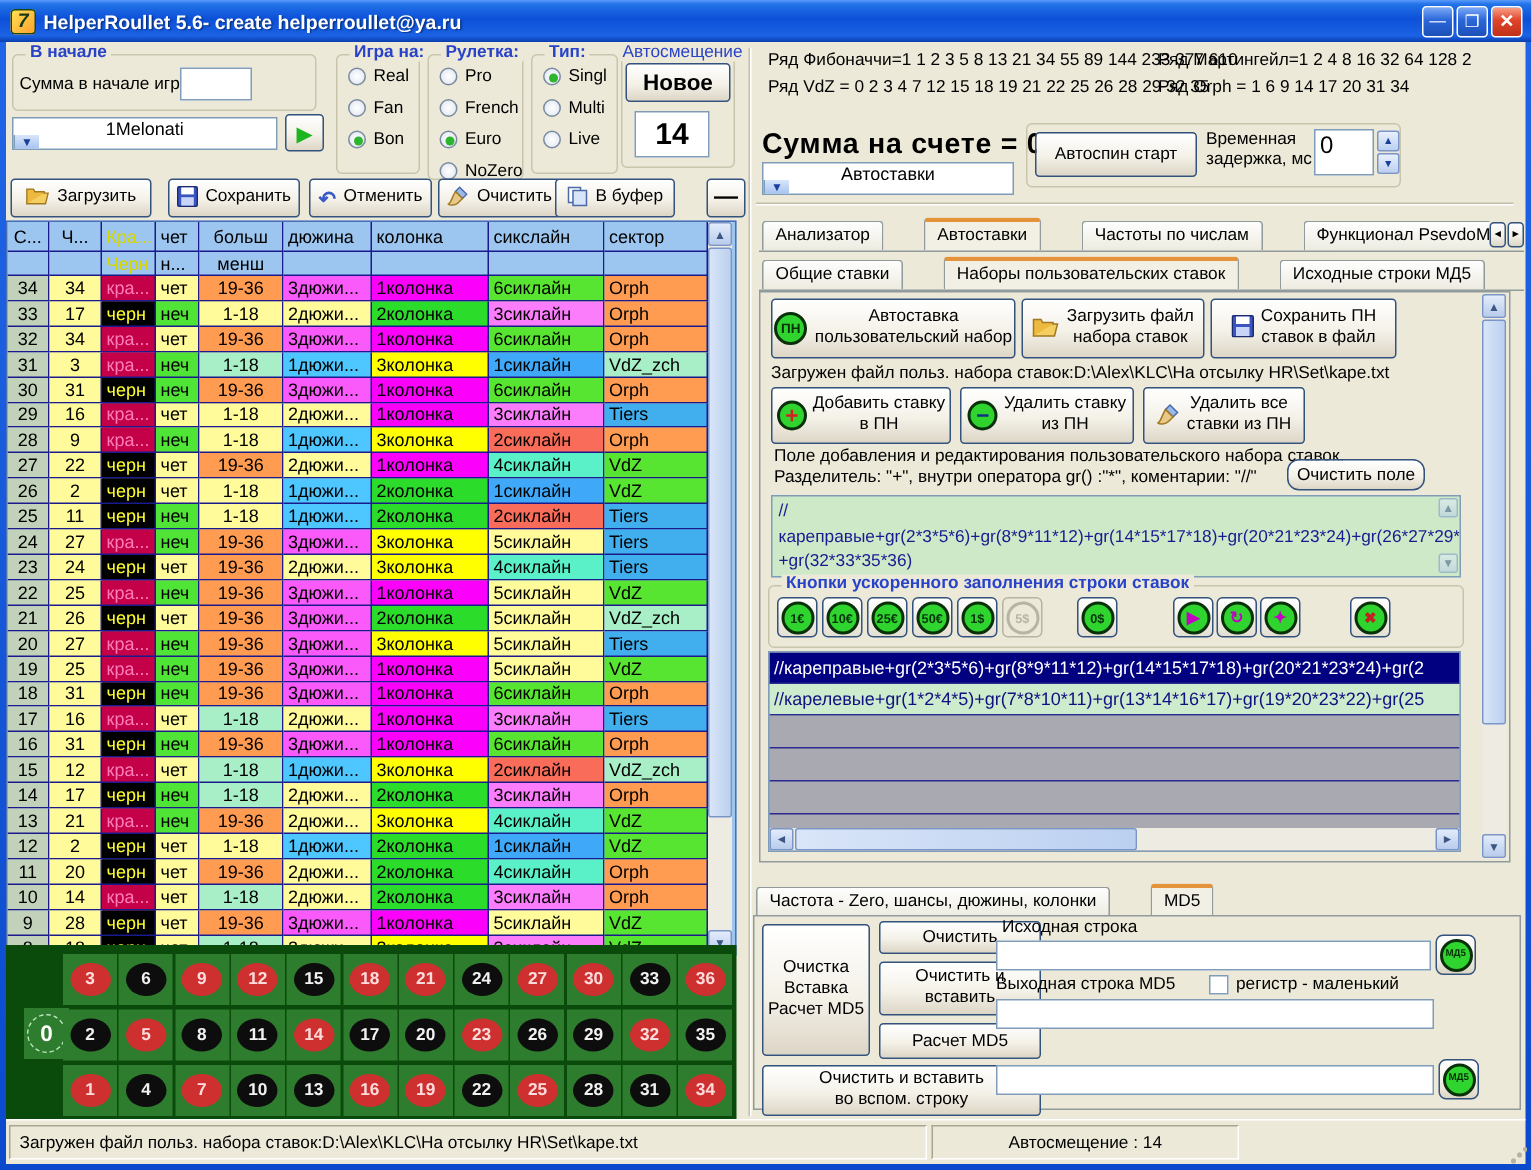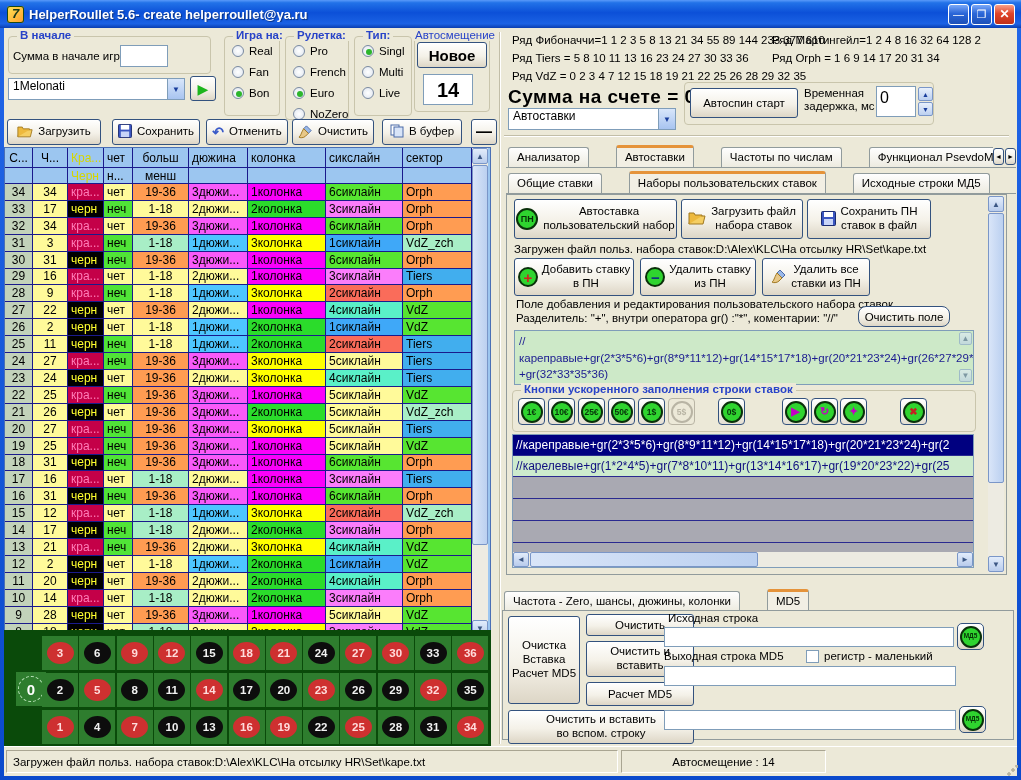--- a/index.html
+++ b/index.html
@@ -23,21 +23,21 @@
   .tbtn.close{background:linear-gradient(180deg,#F8A088,#E0442A 45%,#C03018);font-size:12px;font-weight:bold;}
   
   .grp{position:absolute;border:1px solid #C9C5AC;border-radius:4px;}
   .grp-label{position:absolute;top:-8px;left:8px;background:#ECE9D8;padding:0 3px;color:#2843C8;font-size:11.5px;white-space:nowrap;font-weight:bold;}
   .xpbtn{position:absolute;border:1px solid #33527E;border-radius:3px;
     background:linear-gradient(180deg,#FFFFFF,#F4F1E8 55%,#DDD6C6);
     display:flex;align-items:center;justify-content:center;font-size:11.5px;color:#000;
     box-shadow:inset 0 1px 0 #fff;cursor:default;white-space:nowrap;}
   .xpbtn .blab{line-height:1.15;}
   .input{position:absolute;border:1px solid #7F9DB9;background:#fff;font-size:12px;padding:2px 3px;}
-  .combo{position:absolute;border:1px solid #7F9DB9;background:#fff;display:flex;}
+  .combo{position:absolute;border:1px solid #7F9DB9;background:#fff;display:flex;align-items:center;flex-direction:column;}
   .combo .cval{flex:1;font-size:12px;padding:0 4px;white-space:nowrap;overflow:hidden;}
   .combo .dd{width:17px;align-self:stretch;display:flex;align-items:center;justify-content:center;
     background:linear-gradient(180deg,#D8E6FA,#A8C4F0);border-left:1px solid #7F9DB9;color:#1A3E9C;font-size:8px;}
   .radio-row{display:flex;align-items:center;gap:5px;height:15px;margin:6px 0 6px 7px;}
   .radio{width:12px;height:12px;border-radius:50%;border:1px solid #7A8AA0;background:radial-gradient(#fff,#DDE4EE);position:relative;flex:0 0 12px;}
   .radio.sel::after{content:"";position:absolute;left:3px;top:3px;width:6px;height:6px;border-radius:50%;background:#2DB52D;}
   .rlabel{font-size:11.5px;}
   .series-line{font-size:11.5px;height:18px;white-space:nowrap;color:#000;}
   
   .tabstrip{position:absolute;display:flex;align-items:flex-end;overflow:hidden;gap:25px;}
@@ -213,21 +213,21 @@
         <span><span style="color:#3A5AC8;font-size:14px;font-weight:bold;">↶</span></span>
         <span class="blab">Отменить</span>
       </div>
       <div class="xpbtn" style="left: 292px; top: 119px; width: 82px; height: 26px; gap: 5px;">
         <span><svg width="15" height="15" viewBox="0 0 16 16">
             <path d="M9 2 L14 7 L11 10 L6 5 Z" fill="#9AB8E8" stroke="#4A6AA8"></path>
             <path d="M6 5 L11 10 L8 13 C6 15 2 15 1 14 C3 13 3 10 6 5 Z" fill="#E8C888" stroke="#A07820"></path>
           </svg></span>
         <span class="blab">Очистить</span>
       </div>
-      <div class="xpbtn" style="left: 382px; top: 119px; width: 80px; height: 26px; gap: 5px;">
+      <div class="xpbtn" style="left: 370px; top: 119px; width: 80px; height: 26px; gap: 5px;">
         <span><svg width="14" height="14" viewBox="0 0 14 14">
             <rect x="1" y="1" width="8" height="10" fill="#fff" stroke="#4A6AA8"></rect>
             <rect x="4" y="3" width="9" height="10" fill="#D8E4F8" stroke="#4A6AA8"></rect>
           </svg></span>
         <span class="blab">В буфер</span>
       </div>
     </div>
   <div class="xpbtn" style="left:471px;top:119px;width:26px;height:26px;font-size:16px;font-weight:bold;">—</div>
 
   <div class="htable">
@@ -672,21 +672,20 @@
         <div class="bcell" style="left: 448.3px; top: 80px;">
           <div class="bnum red">34</div>
         </div>
       </div>
   </div>
 
   <div class="groove-v" style="left:499px;top:32px;height:712px;"></div>
 
   <div id="series-left" class="abs" style="left:512px;top:34px;width:258px;">
       <div class="series-line">Ряд Фибоначчи=1 1 2 3 5 8 13 21 34 55 89 144 233 377 610</div>
-      <div class="series-line">Ряд Tiers = 5 8 10 11 13 16 23 24 27 30 33 36</div>
       <div class="series-line">Ряд VdZ = 0 2 3 4 7 12 15 18 19 21 22 25 26 28 29 32 35</div>
     </div>
   <div id="series-right" class="abs" style="left:772px;top:34px;width:244px;overflow:hidden;">
       <div class="series-line">Ряд Мартингейл=1 2 4 8 16 32 64 128 2</div>
       <div class="series-line">Ряд Orph = 1 6 9 14 17 20 31 34</div>
     </div>
 
   <div class="lab" style="left:508px;top:86px;font-size:19px;font-weight:bold;letter-spacing:0.5px;">Сумма на счете = 0</div>
   <div class="combo" style="left:508px;top:108px;width:168px;height:22px;">
     <span class="cval">Автоставки</span>

